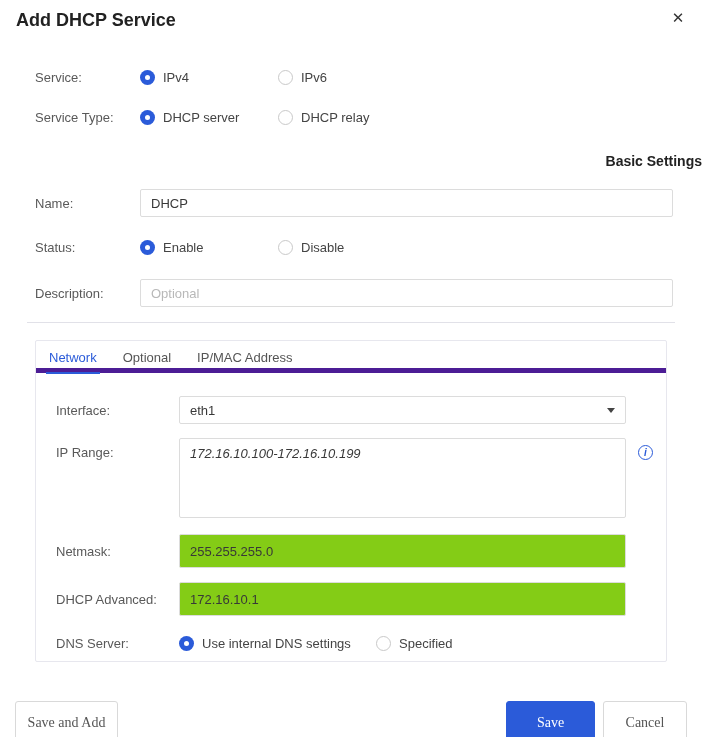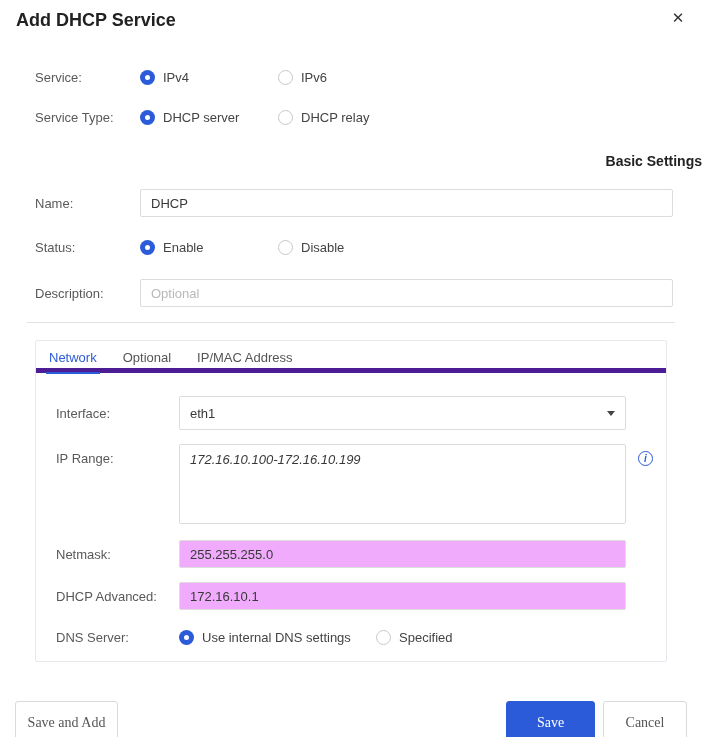--- a/index.html
+++ b/index.html
@@ -50,26 +50,26 @@
   .panel-row { display:flex; align-items:center; padding-left:20px; }
   .panel-row .lbl { width:123px; color:#595959; flex:none; }
   .p-row-interface { margin-top:23px; }
   .p-row-iprange { margin-top:14px; align-items:flex-start; }
   .p-row-iprange .lbl { padding-top:7px; }
   .p-row-netmask { margin-top:16px; }
   .p-row-gateway { margin-top:14px; }
   .p-row-dns { margin-top:18px; height:18px; }
   .p-input {
     width:447px; height:28px; border:1px solid #dcdcdc; border-radius:2px;
-    padding:4px 10px; font-size:13px; color:#383838; background:#f0abfc; outline:none;
+    padding:16px 10px; font-size:13px; color:#383838; background:#84cc16; outline:none;
     font-family:"Liberation Sans","DejaVu Sans",sans-serif;
   }
   .select-box {
     width:447px; height:28px; border:1px solid #dcdcdc; border-radius:2px;
-    display:flex; align-items:center; padding:16px 10px; cursor:pointer;
+    display:flex; align-items:center; padding:10px 10px; cursor:pointer;
     justify-content:space-between; background:#fff;
   }
   .caret {
     width:0; height:0; border-left:4px solid transparent; border-right:4px solid transparent;
     border-top:5px solid #444;
   }
   .ta {
     width:447px; height:80px; border:1px solid #dcdcdc; border-radius:2px;
     padding:6px 10px; font-size:13px; color:#383838; resize:none; outline:none;
     font-family:"Liberation Sans","DejaVu Sans",sans-serif; line-height:17px;font-style:italic;

